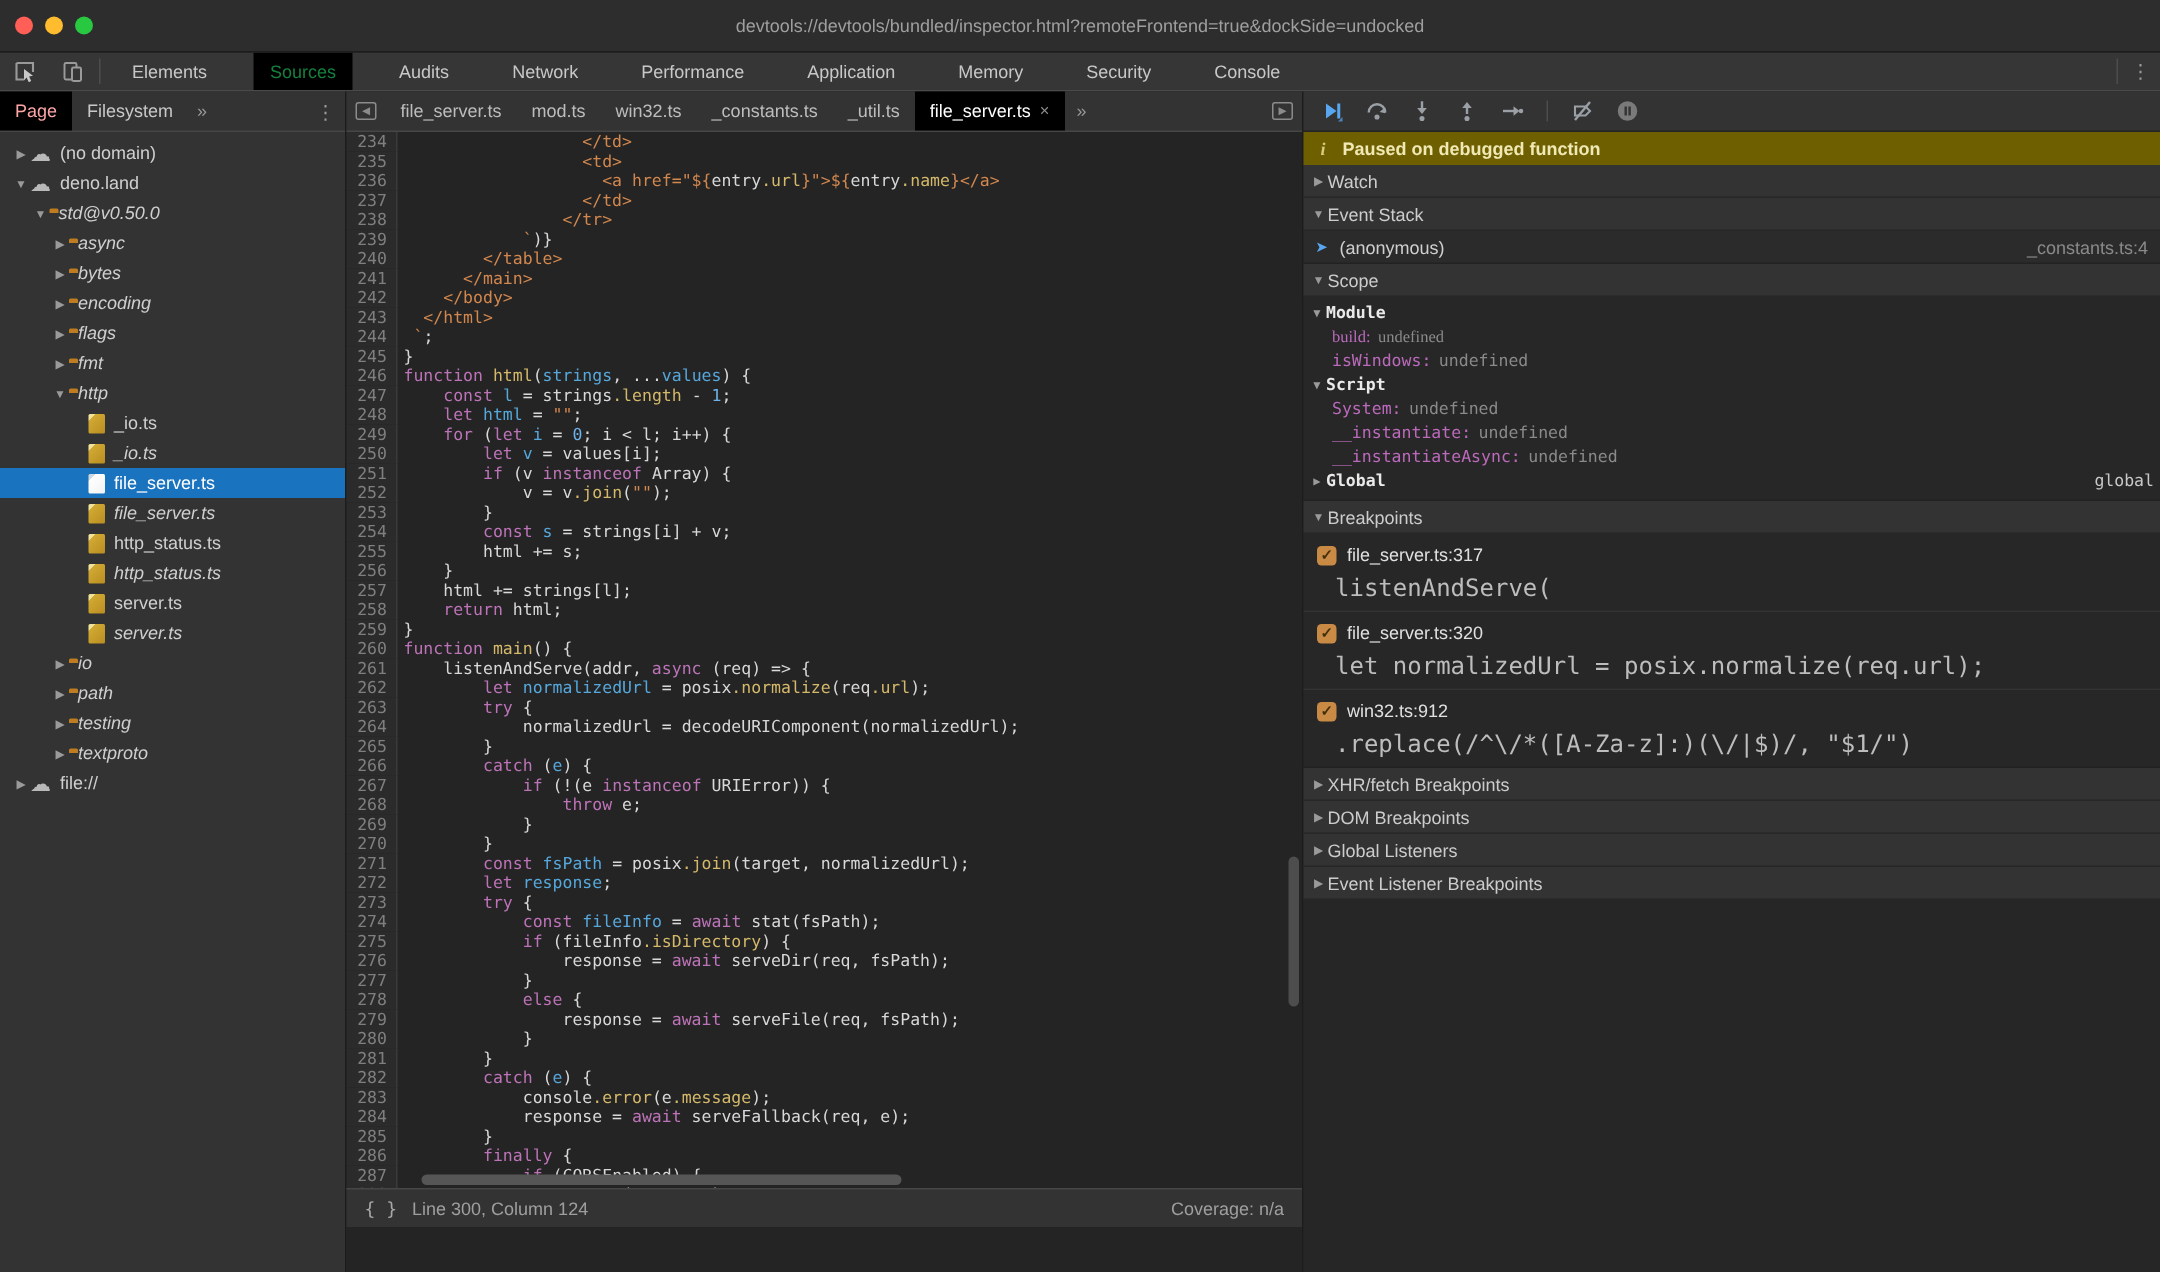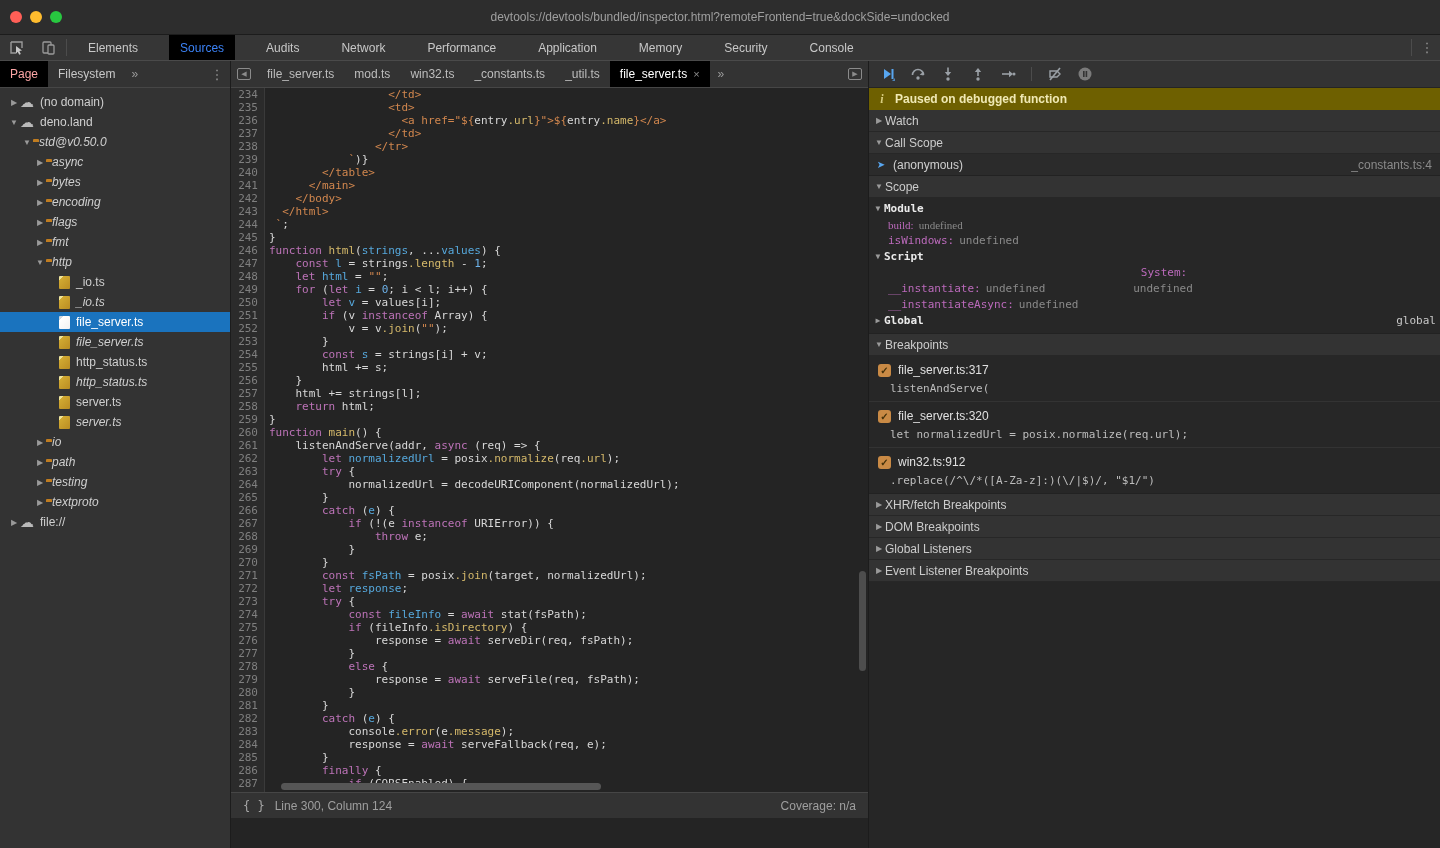--- a/index.html
+++ b/index.html
@@ -14,21 +14,21 @@
   .light.r{background:#ff5f57}.light.y{background:#febc2e}.light.g{background:#28c840}
   .wtitle { position:absolute; left:0; right:0; text-align:center; color:#9f9f9f; font-size:12px; }
 
   
   .toolbar { height:26px; background:#363636; display:flex; align-items:stretch;
     border-bottom:1px solid #4a4a4a; }
   .tbicon { width:32px; display:flex; align-items:center; justify-content:center; color:#9a9a9a; }
   .vsep { width:1px; background:#4c4c4c; margin:4px 2px; }
   .maintabs { display:flex; align-items:stretch; margin-left:8px; flex:1;gap:20px; }
   .mtab { padding:0 11px; display:flex; align-items:center; color:#c8c8c8; cursor:default; }
-  .mtab.active { background:#000; color:#3b82f6; }
+  .mtab.active { background:#000; color:#15803d; }
   .dots { width:26px; display:flex; align-items:center; justify-content:center; color:#9a9a9a;
     font-size:13px; letter-spacing:0; }
 
   
   .content { display:flex; height:800px; }
 
   
   .sidebar { width:231px; background:#333; border-right:1px solid #1c1c1c; display:flex; flex-direction:column; }
   .sb-head { height:27px; display:flex; align-items:stretch; border-bottom:1px solid #464646; background:#333; }
   .sb-tab { padding:0 10px; display:flex; align-items:center; color:#c8c8c8; }
@@ -98,21 +98,21 @@
   .sval { color:#8a8a8a; margin-left:5px; }
   .sright { margin-left:auto; padding-right:4px; color:#c8c8c8; }
   .bps { background:#272727; border-bottom:1px solid #222; }
   .bp { padding:5px 0 6px; border-bottom:1px solid #333; }
   .bp:last-child { border-bottom:none; }
   .bp-line1 { display:flex; align-items:center; height:18px; }
   .chk { width:13px; height:13px; margin-left:9px; background:#c98a45; border-radius:3px;
      color:#42300a; font-size:10px; font-weight:bold; text-align:center; line-height:13px; }
   .bp-title { margin-left:7px; color:#e0e0e0; }
   .bp-code { margin-left:21px; margin-top:3px; color:#bdbdbd; font-family:"DejaVu Sans Mono",monospace;
-     font-size:11px; white-space:pre; }
+     font-size:16px; white-space:pre; }
   .filler { flex:1; background:#262626; }
   svg { display:block; }
 </style>
 </head>
 <body>
 
 <div class="titlebar">
   <div class="lights">
     <div class="light r"></div>
     <div class="light y"></div>
@@ -624,21 +624,21 @@
       <span>Paused on debugged function</span>
     </div>
 
     <div class="sect">
       <span class="arrow">▶</span>
       <span>Watch</span>
     </div>
 
     <div class="sect">
       <span class="arrow">▼</span>
-      <span>Call Scope</span>
+      <span>Event Stack</span>
     </div>
     <div class="cs-row">
       <span class="cs-arrow">➤</span>
       <span>(anonymous)</span>
       <span class="cs-loc">_constants.ts:4</span>
     </div>
 
     <div class="sect">
       <span class="arrow">▼</span>
       <span>Scope</span>
@@ -653,21 +653,21 @@
           <span class="sval">undefined</span>
         </div>
         <div class="srow" style="padding-left: 12px;">
           <span class="skey">isWindows:</span>
           <span class="sval">undefined</span>
         </div>
         <div class="srow">
           <span class="sarrow">▼</span>
           <span class="sname">Script</span>
         </div>
-        <div class="srow" style="padding-left: 12px; flex-direction: column;">
+        <div class="srow" style="padding-left: 12px;">
           <span class="skey">System:</span>
           <span class="sval">undefined</span>
         </div>
         <div class="srow" style="padding-left: 12px;">
           <span class="skey">__instantiate:</span>
           <span class="sval">undefined</span>
         </div>
         <div class="srow" style="padding-left: 12px;">
           <span class="skey">__instantiateAsync:</span>
           <span class="sval">undefined</span>

